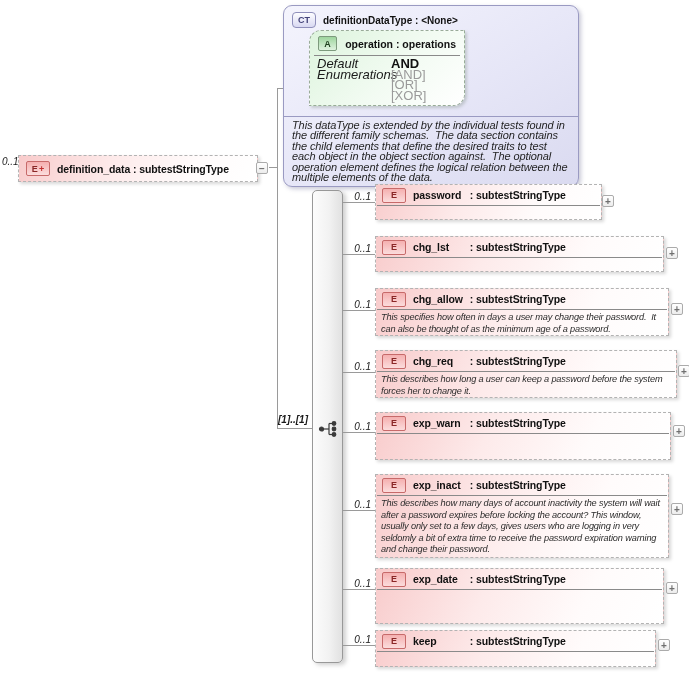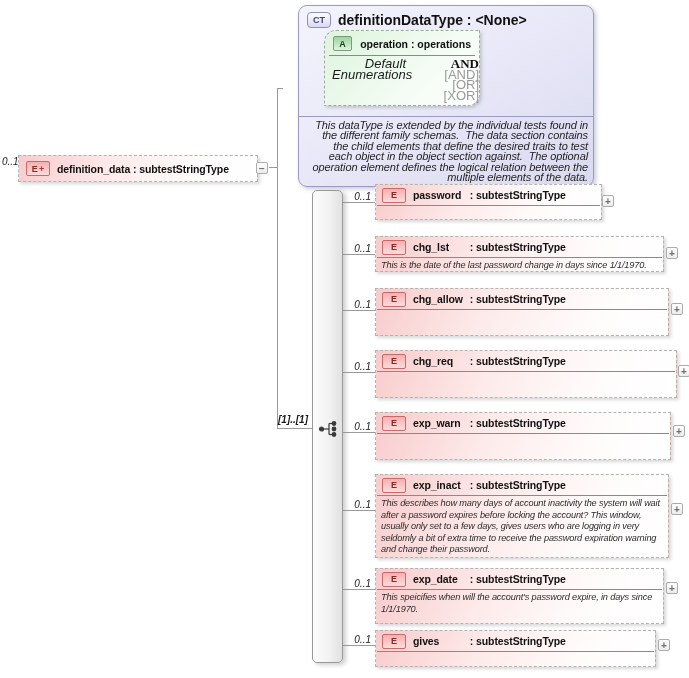--- a/index.html
+++ b/index.html
@@ -20,49 +20,49 @@
     background:linear-gradient(180deg,#f5b0b0,#fbdcdc);
     color:#8a2727;font-size:9px;font-weight:bold;}
   .eicon .plus-glyph{color:#c03030;font-weight:bold;margin-left:1px;}
   .etitle{font-weight:bold;font-size:10.5px;letter-spacing:-0.1px;color:#111;white-space:nowrap;}
   .ename{display:inline-block;min-width:54px;}
   .esep{white-space:pre;}
   .elem-sep{height:1px;background:#8a8a8a;margin:0 1px;}
   .elem-desc{font-style:italic;font-size:9.2px;letter-spacing:-0.15px;line-height:11.5px;
     color:#2b2b2b;padding:2px 5px 0 5px;white-space:pre-wrap;overflow:hidden;}
 
-  .ct{position:absolute;left:298px;top:5px;width:296px;height:182px;
+  .ct{position:absolute;left:283px;top:5px;width:296px;height:182px;
     border:1px solid #9a9ac2;border-radius:9px;box-sizing:border-box;
     background:linear-gradient(150deg,#f4f4fd 0%,#e6e6f7 55%,#dadaf0 100%);
-    box-shadow:2px 2px 4px rgba(100,100,140,.35);text-align:right;}
+    box-shadow:2px 2px 4px rgba(100,100,140,.35);}
   .ct-head{display:flex;align-items:center;gap:7px;padding:6px 8px 2px 8px;}
   .ct-icon{display:inline-flex;align-items:center;justify-content:center;
     width:22px;height:14px;border:1px solid #8f8fbb;border-radius:4px;
     background:linear-gradient(180deg,#fdfdff,#d9d9f2);color:#44447a;
     font-size:9px;font-weight:bold;}
-  .ct-title{font-weight:bold;font-size:14px;color:#111;white-space:nowrap;}
+  .ct-title{font-weight:bold;font-size:10px;color:#111;white-space:nowrap;}
   .ct-sep{position:absolute;left:0;right:0;top:110px;height:1px;background:#9a9ac2;}
   .ct-desc{position:absolute;left:8px;right:5px;top:114px;font-style:italic;
     font-size:11px;letter-spacing:-0.1px;line-height:10.4px;color:#1f1f1f;white-space:pre-wrap;}
 
   .attr{position:absolute;left:25px;top:24px;width:156px;height:76px;
     border:1px dashed #99ab99;border-radius:12px 0 12px 0;box-sizing:border-box;
     background:linear-gradient(135deg,#ddf4dd 0%,#f2fbf2 55%,#ffffff 100%);
     box-shadow:2px 2px 3px rgba(100,120,100,.28);}
   .attr-head{display:flex;align-items:center;gap:8px;padding:5px 8px 3px 8px;}
   .a-icon{display:inline-flex;align-items:center;justify-content:center;
     width:22px;height:13px;border:1px solid #7d9a7d;border-radius:2px;
     background:linear-gradient(180deg,#9dd59d,#dff3df);color:#1d3d1d;
     font-size:9px;font-weight:bold;}
   .attr-title{font-weight:bold;font-size:10.5px;color:#111;white-space:nowrap;}
   .attr-sep{height:1px;background:#8a8a8a;margin:1px 4px;}
   .attr-grid{display:grid;grid-template-columns:74px 1fr;font-size:13px;
     line-height:10.6px;padding:2px 0 0 7px;color:#1a1a1a;}
   .attr-lbl{font-style:italic;}
-  .attr-val-bold{font-weight:bold;color:#111;font-family:Liberation Serif, serif;}
+  .attr-val-bold{font-weight:bold;color:#111;}
   .attr-val-dim{color:#9a9a9a;}
 
   .seqbar{position:absolute;left:312px;top:190px;width:31px;height:473px;
     border:1px solid #989898;border-radius:5px;box-sizing:border-box;
     background:linear-gradient(to right,#fcfcfc 0%,#f2f2f2 55%,#e1e1e1 100%);
     box-shadow:3px 2px 4px rgba(120,120,120,.35);}
   .seq-icon{position:absolute;left:4px;top:229px;}
 
   .toggle{position:absolute;width:12px;height:12px;border:1px solid #ababab;
     border-radius:2px;background:linear-gradient(180deg,#ffffff,#ececec);
@@ -143,43 +143,44 @@
   <div class="toggle" style="left:602px;top:195px">+</div>
 
   <div class="ln" style="left:343px;top:254px;width:32px;height:1px"></div>
   <span class="card" style="left:344px;top:243px;width:27px;text-align:right">0..1</span>
   <div class="elem" style="left:375px;top:236px;width:289px;height:36px">
     <div class="elem-head">
       <span class="eicon">E</span>
       <span class="etitle"><span class="ename">chg_lst</span><span class="esep"> : </span><span>subtestStringType</span></span>
     </div>
     <div class="elem-sep"></div>
-    <div class="elem-desc">This is the date of the last password change in days since 1/1/1970.</div>
   </div>
   <div class="toggle" style="left:666px;top:247px">+</div>
 
   <div class="ln" style="left:343px;top:310px;width:32px;height:1px"></div>
   <span class="card" style="left:344px;top:299px;width:27px;text-align:right">0..1</span>
   <div class="elem" style="left:375px;top:288px;width:294px;height:48px">
     <div class="elem-head">
       <span class="eicon">E</span>
       <span class="etitle"><span class="ename">chg_allow</span><span class="esep"> : </span><span>subtestStringType</span></span>
     </div>
     <div class="elem-sep"></div>
+    <div class="elem-desc">This specifies how often in days a user may change their password.  It can also be thought of as the minimum age of a password.</div>
   </div>
   <div class="toggle" style="left:671px;top:303px">+</div>
 
   <div class="ln" style="left:343px;top:372px;width:32px;height:1px"></div>
   <span class="card" style="left:344px;top:361px;width:27px;text-align:right">0..1</span>
   <div class="elem" style="left:375px;top:350px;width:302px;height:48px">
     <div class="elem-head">
       <span class="eicon">E</span>
       <span class="etitle"><span class="ename">chg_req</span><span class="esep"> : </span><span>subtestStringType</span></span>
     </div>
     <div class="elem-sep"></div>
+    <div class="elem-desc">This describes how long a user can keep a password before the system forces her to change it.</div>
   </div>
   <div class="toggle" style="left:678px;top:365px">+</div>
 
   <div class="ln" style="left:343px;top:432px;width:32px;height:1px"></div>
   <span class="card" style="left:344px;top:421px;width:27px;text-align:right">0..1</span>
   <div class="elem" style="left:375px;top:412px;width:296px;height:48px">
     <div class="elem-head">
       <span class="eicon">E</span>
       <span class="etitle"><span class="ename">exp_warn</span><span class="esep"> : </span><span>subtestStringType</span></span>
     </div>
@@ -200,28 +201,27 @@
   <div class="toggle" style="left:671px;top:503px">+</div>
 
   <div class="ln" style="left:343px;top:589px;width:32px;height:1px"></div>
   <span class="card" style="left:344px;top:578px;width:27px;text-align:right">0..1</span>
   <div class="elem" style="left:375px;top:568px;width:289px;height:56px">
     <div class="elem-head">
       <span class="eicon">E</span>
       <span class="etitle"><span class="ename">exp_date</span><span class="esep"> : </span><span>subtestStringType</span></span>
     </div>
     <div class="elem-sep"></div>
-    <div class="elem-desc">This speicifies when will the account's password expire, in days since 1/1/1970.</div>
   </div>
   <div class="toggle" style="left:666px;top:582px">+</div>
 
   <div class="ln" style="left:343px;top:645px;width:32px;height:1px"></div>
   <span class="card" style="left:344px;top:634px;width:27px;text-align:right">0..1</span>
   <div class="elem" style="left:375px;top:630px;width:281px;height:37px">
     <div class="elem-head">
       <span class="eicon">E</span>
-      <span class="etitle"><span class="ename">gives</span><span class="esep"> : </span><span>subtestStringType</span></span>
+      <span class="etitle"><span class="ename">keep</span><span class="esep"> : </span><span>subtestStringType</span></span>
     </div>
     <div class="elem-sep"></div>
   </div>
   <div class="toggle" style="left:658px;top:639px">+</div>
 
 </div>
 
 </body></html>

